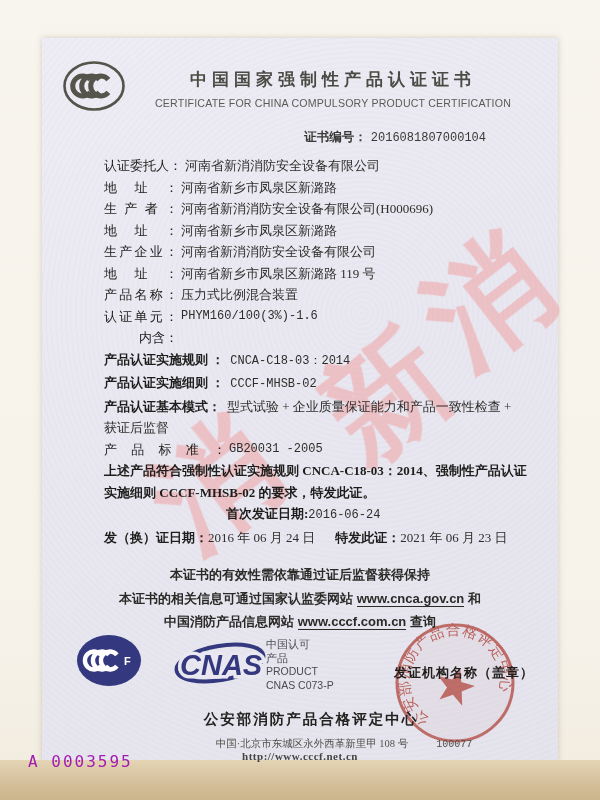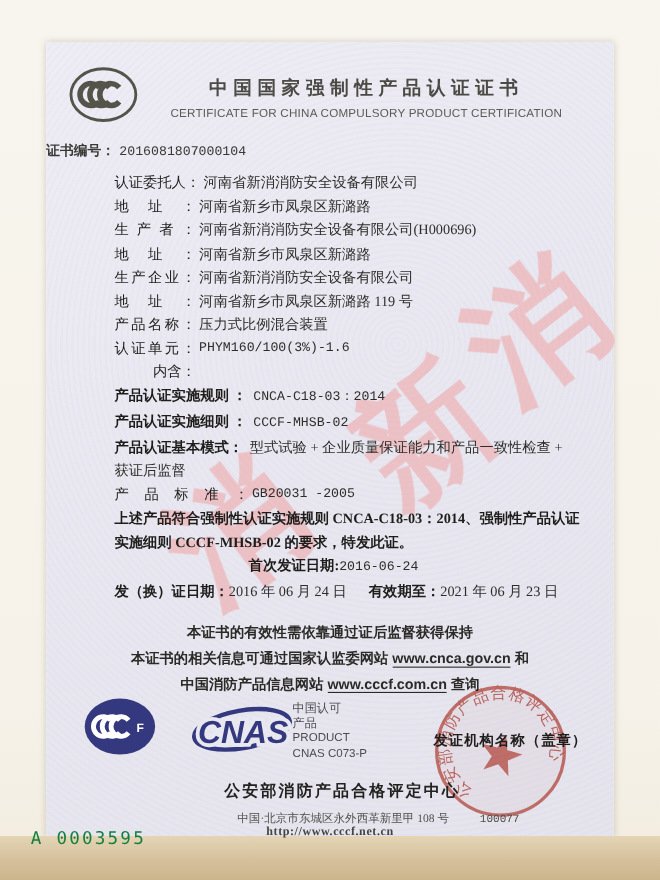--- a/index.html
+++ b/index.html
@@ -25,21 +25,21 @@
   }
   .wm-1{left:108px;top:385px;}
   .wm-2{left:278px;top:297px;}
   .wm-3{left:380px;top:202px;}
   
   .hdr{display:flex;align-items:flex-start;padding:22px 18px 0 20px;position:relative;z-index:2;}
   .ccc-logo{width:64px;height:52px;flex:0 0 auto;}
   .titles{flex:1;text-align:center;padding-top:9px;}
   .title{font:bold 17px/1.25 "Liberation Sans","DejaVu Sans",sans-serif;letter-spacing:5px;color:#4b4a44;}
   .subtitle{margin-top:7px;font:10.6px/1.2 "Liberation Sans","DejaVu Sans",sans-serif;color:#5c5b55;letter-spacing:.2px;}
-  .certno{position:relative;z-index:2;padding-right:72px;margin-top:17px;
+  .certno{position:relative;z-index:2;text-align:right;padding-right:72px;margin-top:17px;
     font:12.5px "Liberation Serif",serif;color:#3a3936;}
   .certno .num{font-family:"Liberation Mono","DejaVu Sans Mono",monospace;font-size:12px;margin-left:4px;}
   
   .fields{position:relative;z-index:2;margin:9px 16px 0 62px;
     font:13px/21.5px "Liberation Serif","DejaVu Serif",serif;color:#2e2d2a;}
   .row{display:flex;}
   .lb{font-weight:normal;color:#1e1d1b;flex:0 0 74px;text-align:justify;text-align-last:justify;white-space:nowrap;}
   .lb.r{text-align-last:right;}
   .lb.w{flex-basis:122px;}
   .v{margin-left:3px;white-space:nowrap;}
@@ -69,21 +69,21 @@
     font:bold 14.5px "Liberation Sans","DejaVu Sans",sans-serif;letter-spacing:2px;color:#232220;}
   .addr{left:0;top:699px;width:100%;text-align:center;z-index:2;
     font:10.5px "Liberation Serif",serif;color:#504f4a;padding-left:44px;}
   .addr .pc{margin-left:28px;font-family:"Liberation Mono","DejaVu Sans Mono",monospace;font-size:10px;}
   .site{left:0;top:712px;width:100%;text-align:center;z-index:2;
     font:bold 11px "Liberation Serif",serif;color:#454440;letter-spacing:.5px;}
   
   .bottom-strip{position:absolute;left:0;top:760px;width:600px;height:40px;
     background:linear-gradient(180deg,#e4d5b5 0%,#d5c09c 55%,#cbb58d 100%);}
   .serial{position:absolute;left:28px;top:752px;z-index:4;
-    font:16px "DejaVu Sans Mono","Liberation Mono",monospace;color:#15803d;letter-spacing:2px;}
+    font:16px "DejaVu Sans Mono","Liberation Mono",monospace;color:#a21caf;letter-spacing:2px;}
 </style>
 </head>
 <body>
 
 <div class="cert">
 
   <div class="wm-c wm-1">消</div>
   <div class="wm-c wm-2">新</div>
   <div class="wm-c wm-3">消</div>
 
@@ -145,21 +145,21 @@
     <div class="row-i"><b>产品认证基本模式：</b><span class="v">型式试验 + 企业质量保证能力和产品一致性检查 +</span></div>
     <div class="row-i"><span>获证后监督</span></div>
     <div class="row">
         <span class="lb w">产品标准：</span>
         <span class="v mono">GB20031 -2005</span>
       </div>
     <div class="boldp">上述产品符合强制性认证实施规则 CNCA-C18-03：2014、强制性产品认证</div>
     <div class="boldp">实施细则 CCCF-MHSB-02 的要求，特发此证。</div>
     <div class="first"><b>首次发证日期:</b><span class="mono">2016-06-24</span></div>
     <div class="dates">
-      <b>发（换）证日期：</b><span>2016 年 06 月 24 日</span><span class="sp"></span><b>有效期至：</b><span>2021 年 06 月 23 日</span>
+      <b>发（换）证日期：</b><span>2016 年 06 月 24 日</span><span class="sp"></span><b>特发此证：</b><span>2021 年 06 月 23 日</span>
     </div>
   </div>
 
   <div class="notes">
     <div>本证书的有效性需依靠通过证后监督获得保持</div>
     <div><span>本证书的相关信息可通过国家认监委网站 </span><span class="u">www.cnca.gov.cn</span><span> 和</span></div>
     <div><span>中国消防产品信息网站 </span><span class="u">www.cccf.com.cn</span><span> 查询</span></div>
   </div>
 
   <svg class="abs cccf-logo" viewBox="0 0 66 53">

